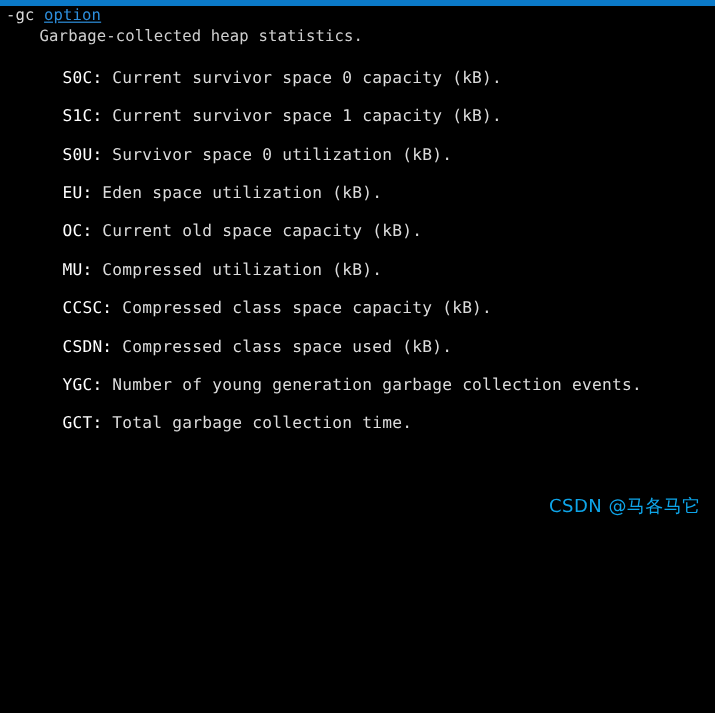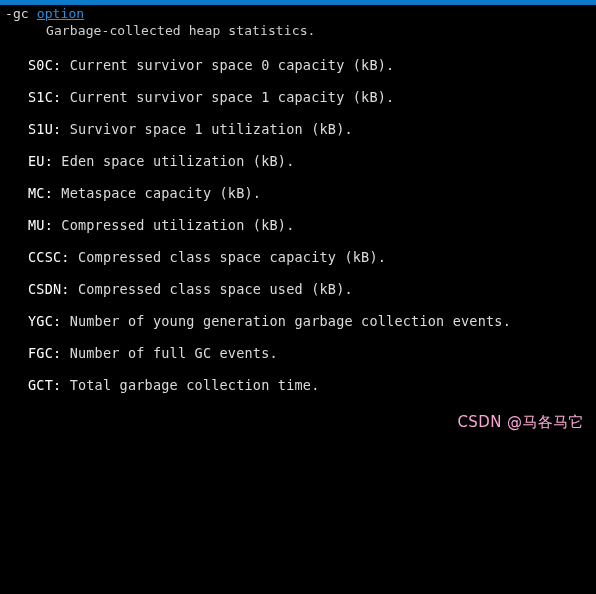--- a/index.html
+++ b/index.html
@@ -55,84 +55,83 @@
 
   .cmd-link {
     color: #2d8fdd;
     text-decoration: underline;
     text-underline-offset: 1px;
   }
 
   .desc-line {
     height: 17px;
     line-height: 17px;
-    padding-left: 46px;
+    padding-left: 33px;
     font-size: 13px;
     color: #cfcfcf;
     white-space: pre;
     letter-spacing: 0.1px;
   }
 
   #field-list {
     margin-top: 14px;
   }
 
   .field-line {
     height: 32px;
     line-height: 24px;
-    padding-left: 28px;
+    padding-left: 52px;
     font-size: 13.5px;
     color: #e4e4e4;
     white-space: pre;
     letter-spacing: 0.2px;
   }
 
   .field-key {
     color: #ffffff;
   }
 
   .field-desc {
     color: #dcdcdc;
   }
 
   #watermark {
     position: absolute;
     right: 12px;
     bottom: 14px;
     font-family: "DejaVu Sans", "Liberation Sans", sans-serif;
     font-size: 15px;
-    color: #f9a8d4;
+    color: #0ea5e9;
     white-space: pre;
     letter-spacing: 0.4px;
   }
 </style>
 </head>
 <body>
 
 <div id="terminal">
 
   <div id="top-bar"></div>
 
   <div id="content">
 
     <div class="cmd-line"><span class="cmd-flag">-gc </span><span class="cmd-link">option</span></div>
 
     <div class="desc-line">Garbage-collected heap statistics.</div>
 
     <div id="field-list">
       <div class="field-line"><span class="field-key">S0C:</span><span class="field-desc"> Current survivor space 0 capacity (kB).</span></div>
       <div class="field-line"><span class="field-key">S1C:</span><span class="field-desc"> Current survivor space 1 capacity (kB).</span></div>
-      <div class="field-line"><span class="field-key">S1U:</span><span class="field-desc"> Survivor space 1 utilization (kB).</span></div>
+      <div class="field-line"><span class="field-key">S0U:</span><span class="field-desc"> Survivor space 0 utilization (kB).</span></div>
       <div class="field-line"><span class="field-key">EU:</span><span class="field-desc"> Eden space utilization (kB).</span></div>
-      <div class="field-line"><span class="field-key">MC:</span><span class="field-desc"> Metaspace capacity (kB).</span></div>
+      <div class="field-line"><span class="field-key">OC:</span><span class="field-desc"> Current old space capacity (kB).</span></div>
       <div class="field-line"><span class="field-key">MU:</span><span class="field-desc"> Compressed utilization (kB).</span></div>
       <div class="field-line"><span class="field-key">CCSC:</span><span class="field-desc"> Compressed class space capacity (kB).</span></div>
       <div class="field-line"><span class="field-key">CSDN:</span><span class="field-desc"> Compressed class space used (kB).</span></div>
       <div class="field-line"><span class="field-key">YGC:</span><span class="field-desc"> Number of young generation garbage collection events.</span></div>
-      <div class="field-line"><span class="field-key">FGC:</span><span class="field-desc"> Number of full GC events.</span></div>
       <div class="field-line"><span class="field-key">GCT:</span><span class="field-desc"> Total garbage collection time.</span></div>
     </div>
 
   </div>
 
   <div id="watermark">CSDN @马各马它</div>
 
 </div>
 
 </body></html>

